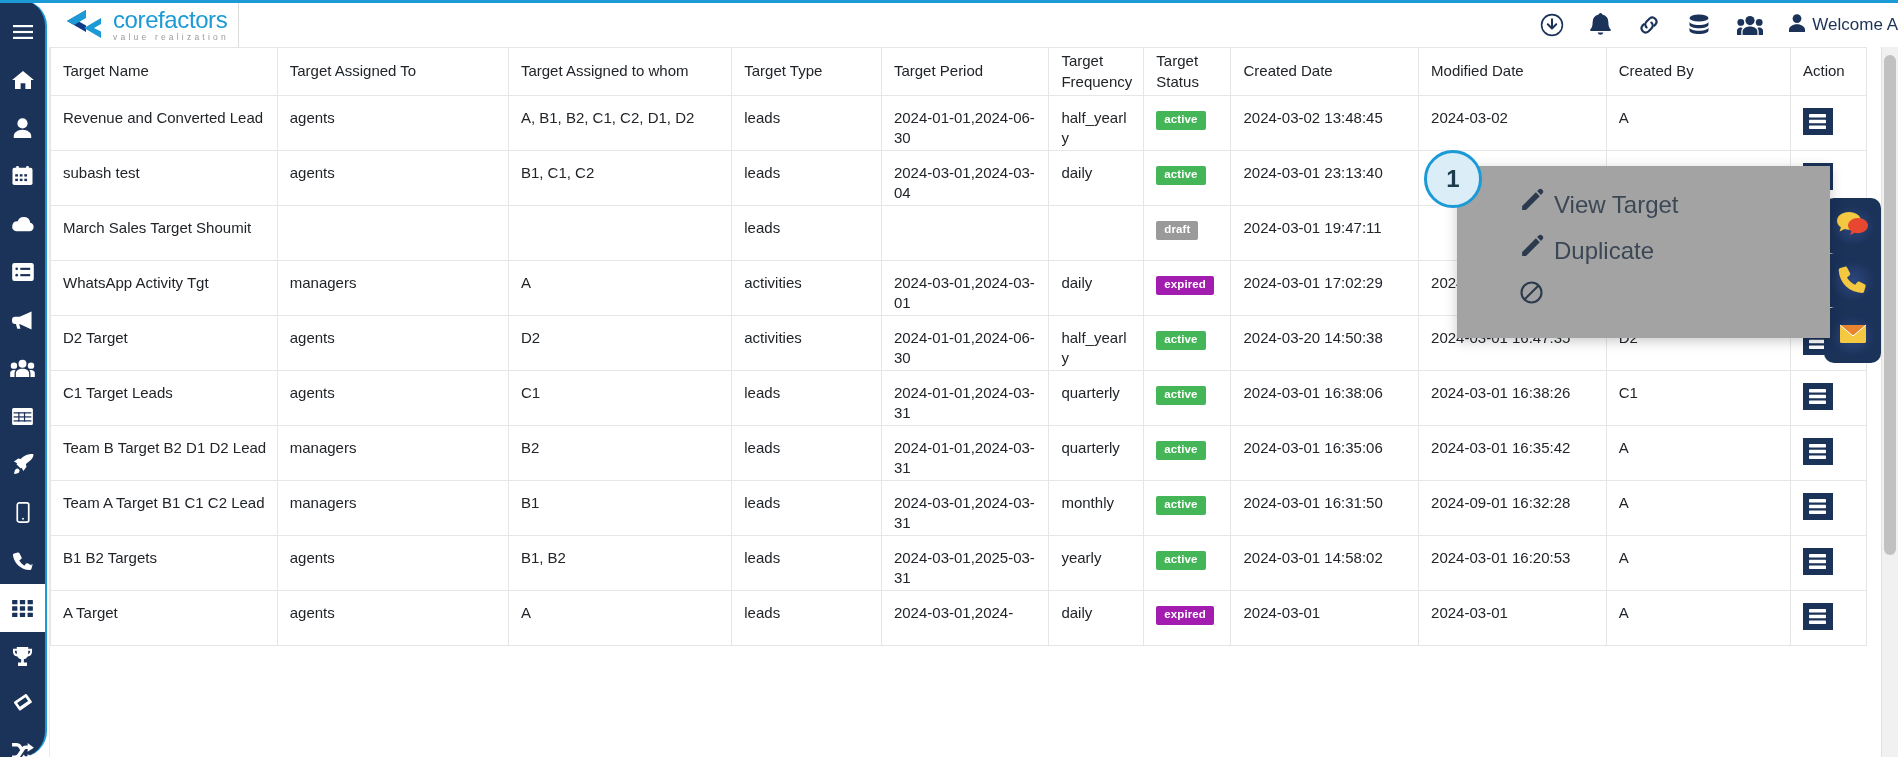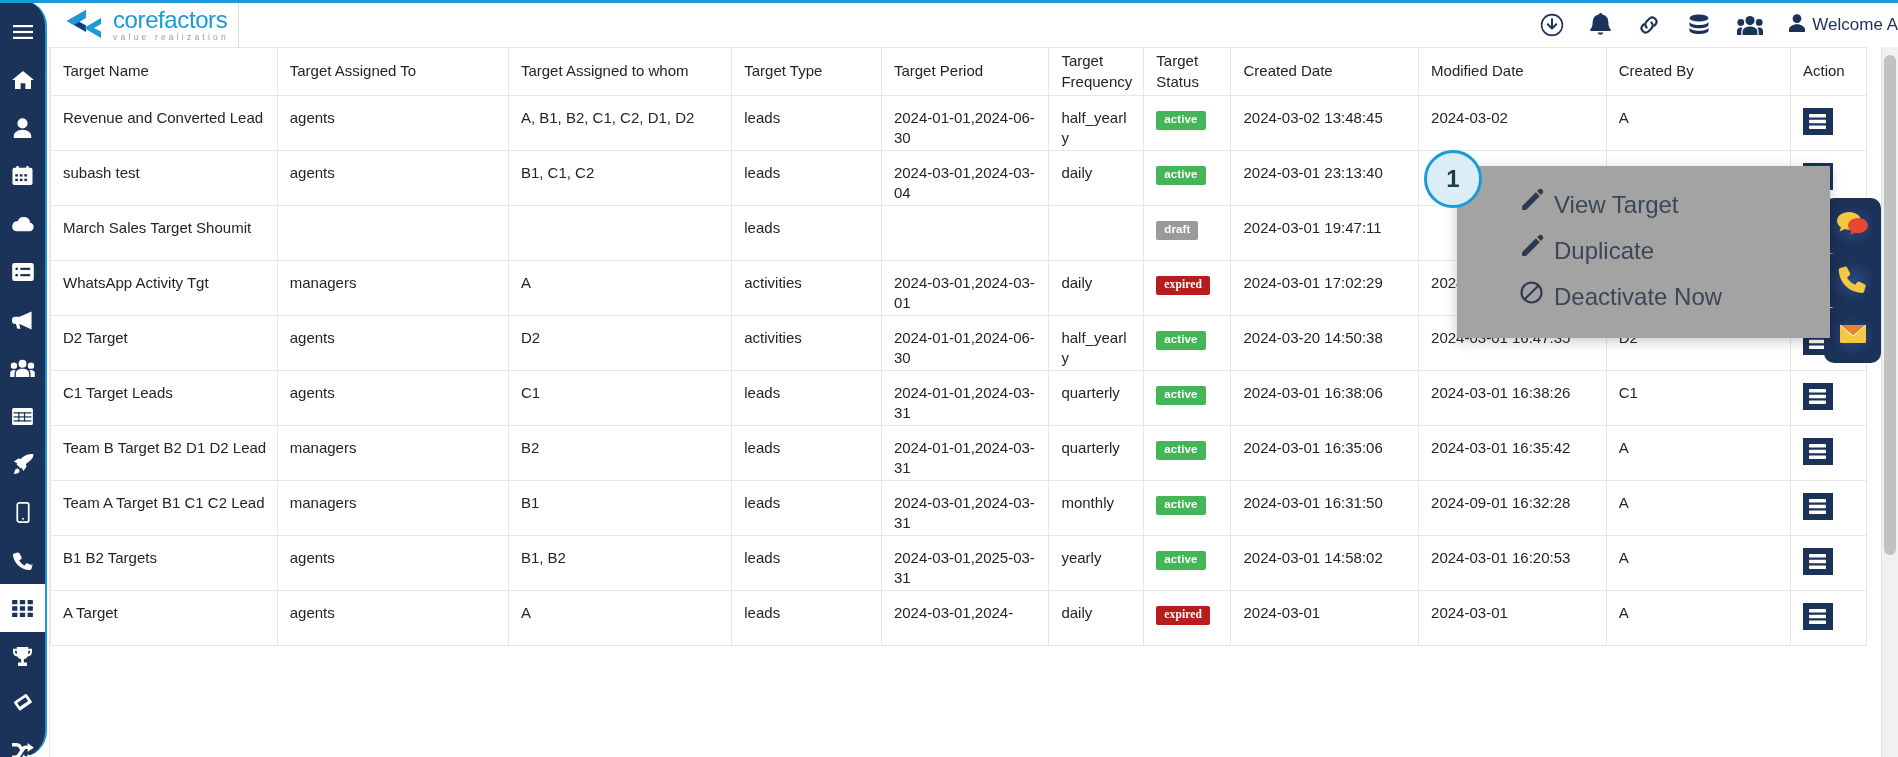--- a/index.html
+++ b/index.html
@@ -153,21 +153,21 @@
     padding: 3px 8px 4px 8px;
     color: #ffffff;
     font-size: 11.5px;
     font-weight: bold;
     line-height: 1;
     border-radius: 2px;
     letter-spacing: 0.1px;
   }
   .badge.active  { background: #45b658; }
   .badge.draft   { background: #9a9a9a; }
-  .badge.expired { background: #b91c1c; font-family: Liberation Serif, serif; }
+  .badge.expired { background: #a21caf; }
 
   .action-btn {
     width: 30px; height: 27px;
     background: #1b3259;
     border: none;
     display: flex; align-items: center; justify-content: center;
     cursor: pointer;
     padding: 0;
   }
   .action-btn svg { display: block; }
@@ -767,21 +767,20 @@
             <path d="M3 17.3 16.2 4.1l3.7 3.7L6.7 21H3z"></path>
             <path d="M17.4 2.9 21.1 6.6l1.3-1.3a2.6 2.6 0 0 0-3.7-3.7z"></path>
           </svg></span>
         <span>Duplicate</span>
       </div>
       <div class="ctx-item">
         <span><svg width="25" height="25" viewBox="0 0 24 24" fill="none" stroke="#2b3a4d" stroke-width="2">
             <circle cx="12" cy="12" r="9.6"></circle>
             <line x1="5.2" y1="18.8" x2="18.8" y2="5.2"></line>
           </svg></span>
-        <span>Deactivate Now</span>
       </div>
     </div>
 
   <div class="step-badge">1</div>
 
   <div class="fabs">
     <div class="fab">
       <span class="glow"></span>
       <span>
         <svg width="33" height="28" viewBox="0 0 33 28">

